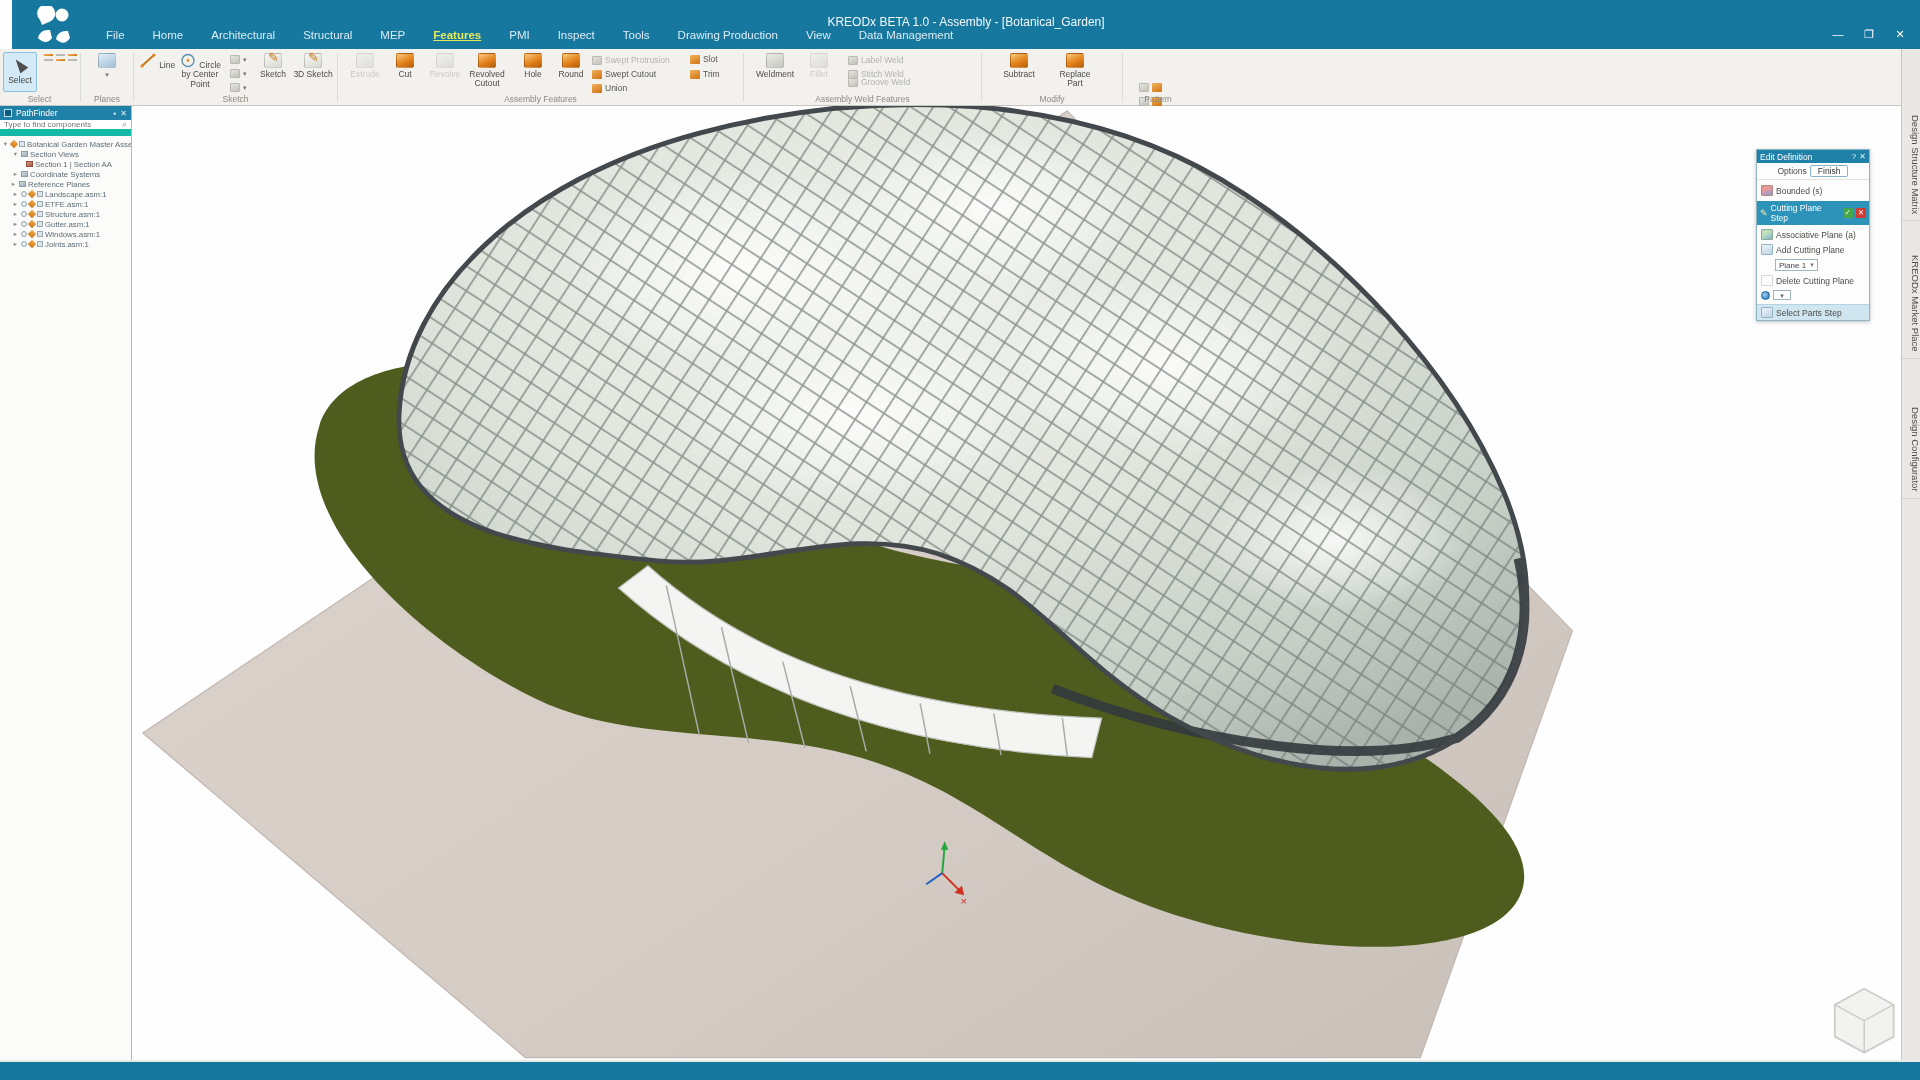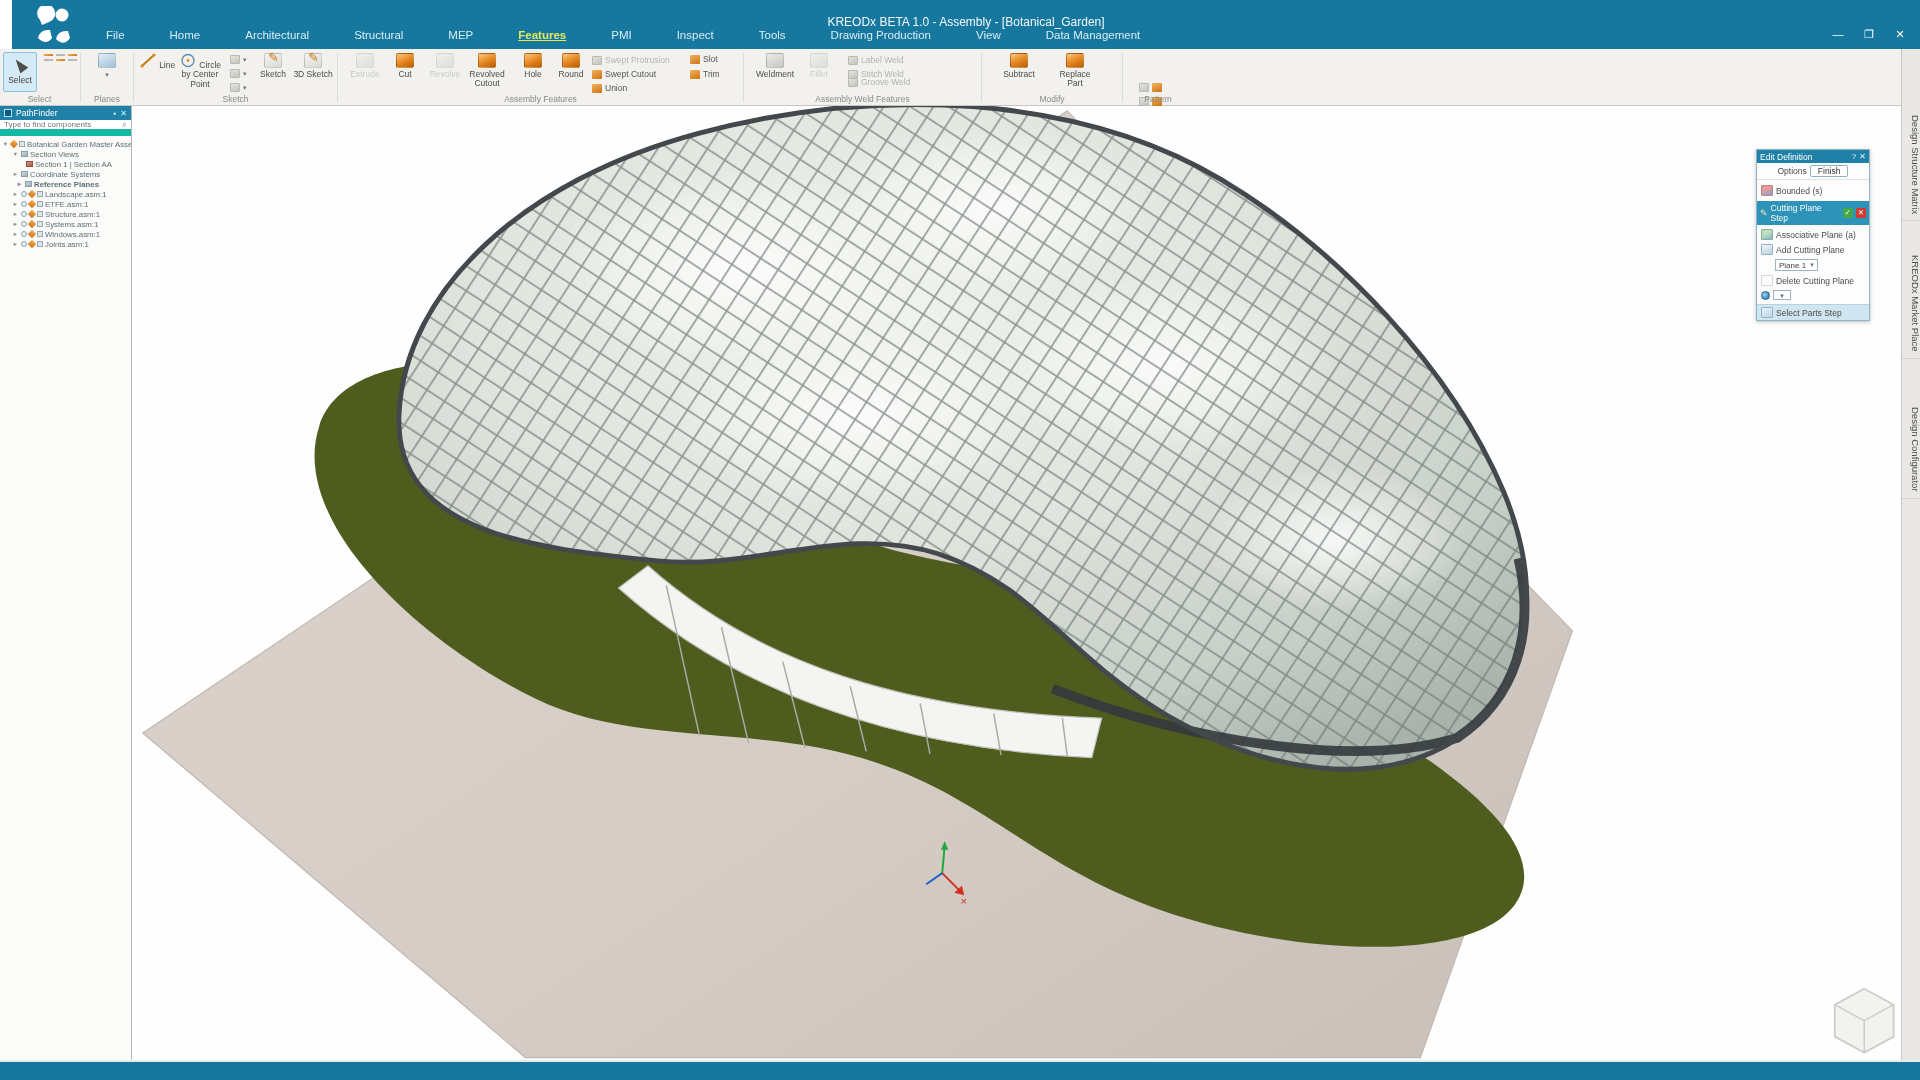--- a/index.html
+++ b/index.html
@@ -4,21 +4,21 @@
 <style>
   * { box-sizing: border-box; margin: 0; padding: 0; }
   html,body { width:1920px; height:1080px; }
   body { font-family:"Liberation Sans", sans-serif; background:#fff; overflow:hidden; }
   .app { position:relative; width:1920px; height:1080px; background:#fff; }
 
   
   .titlebar { position:absolute; top:0; left:0; right:0; height:49px; background:#17789f;margin-left:12px; }
   .app-logo { position:absolute; left:22px; top:6px; width:44px; height:40px; }
   .win-title { position:absolute; top:15px; left:0; right:0; text-align:center; color:#f2f8fa; font-size:12px; }
-  .menubar { position:absolute; left:80px; bottom:3px; display:flex; gap:17px; }
+  .menubar { position:absolute; left:80px; bottom:3px; display:flex; gap:0; }
   .menu-item { color:#d9ecf4; font-size:11.5px; padding:3px 14px 5px 14px; cursor:default; }
   .menu-item.active { color:#e7e95c; text-decoration:underline; font-weight:bold; }
   .win-controls { position:absolute; right:14px; bottom:8px; display:flex; gap:19px; color:#fff; font-size:11px; }
   .win-controls span { width:12px; text-align:center; }
 
   
   .ribbon { position:absolute; top:49px; left:0; right:19px; height:57px; background:#f2f1ee; border-bottom:1px solid #c6c6c2; }
   .rgroup { position:absolute; top:0; bottom:0; }
   .gsep { position:absolute; top:4px; bottom:3px; width:1px; background:#dcdcd7; }
   .glabel { position:absolute; bottom:1px; left:0; right:0; text-align:center; font-size:8.5px; color:#8a8a82; white-space:nowrap; }
@@ -326,21 +326,21 @@
       </div>
       <div class="trow" style="padding-left:26px;">
         <div class="tic section"></div>
         <span>Section 1 | Section AA</span>
       </div>
       <div class="trow" style="padding-left:12px;">
         <span class="caret">▸</span>
         <div class="tic folder"></div>
         <span>Coordinate Systems</span>
       </div>
-      <div class="trow" style="padding-left:16px;font-weight:bold;">
+      <div class="trow" style="padding-left:10px;">
         <span class="caret">▸</span>
         <div class="tic folder"></div>
         <span>Reference Planes</span>
       </div>
       <div class="trow" style="padding-left:12px;">
         <span class="caret">▸</span>
         <div class="tic eye"></div>
         <div class="tic asm"></div>
         <div class="tic box"></div>
         <span>Landscape.asm:1</span>
@@ -357,21 +357,21 @@
         <div class="tic eye"></div>
         <div class="tic asm"></div>
         <div class="tic box"></div>
         <span>Structure.asm:1</span>
       </div>
       <div class="trow" style="padding-left:12px;">
         <span class="caret">▸</span>
         <div class="tic eye"></div>
         <div class="tic asm"></div>
         <div class="tic box"></div>
-        <span>Systems.asm:1</span>
+        <span>Gutter.asm:1</span>
       </div>
       <div class="trow" style="padding-left:12px;">
         <span class="caret">▸</span>
         <div class="tic eye"></div>
         <div class="tic asm"></div>
         <div class="tic box"></div>
         <span>Windows.asm:1</span>
       </div>
       <div class="trow" style="padding-left:12px;">
         <span class="caret">▸</span>

